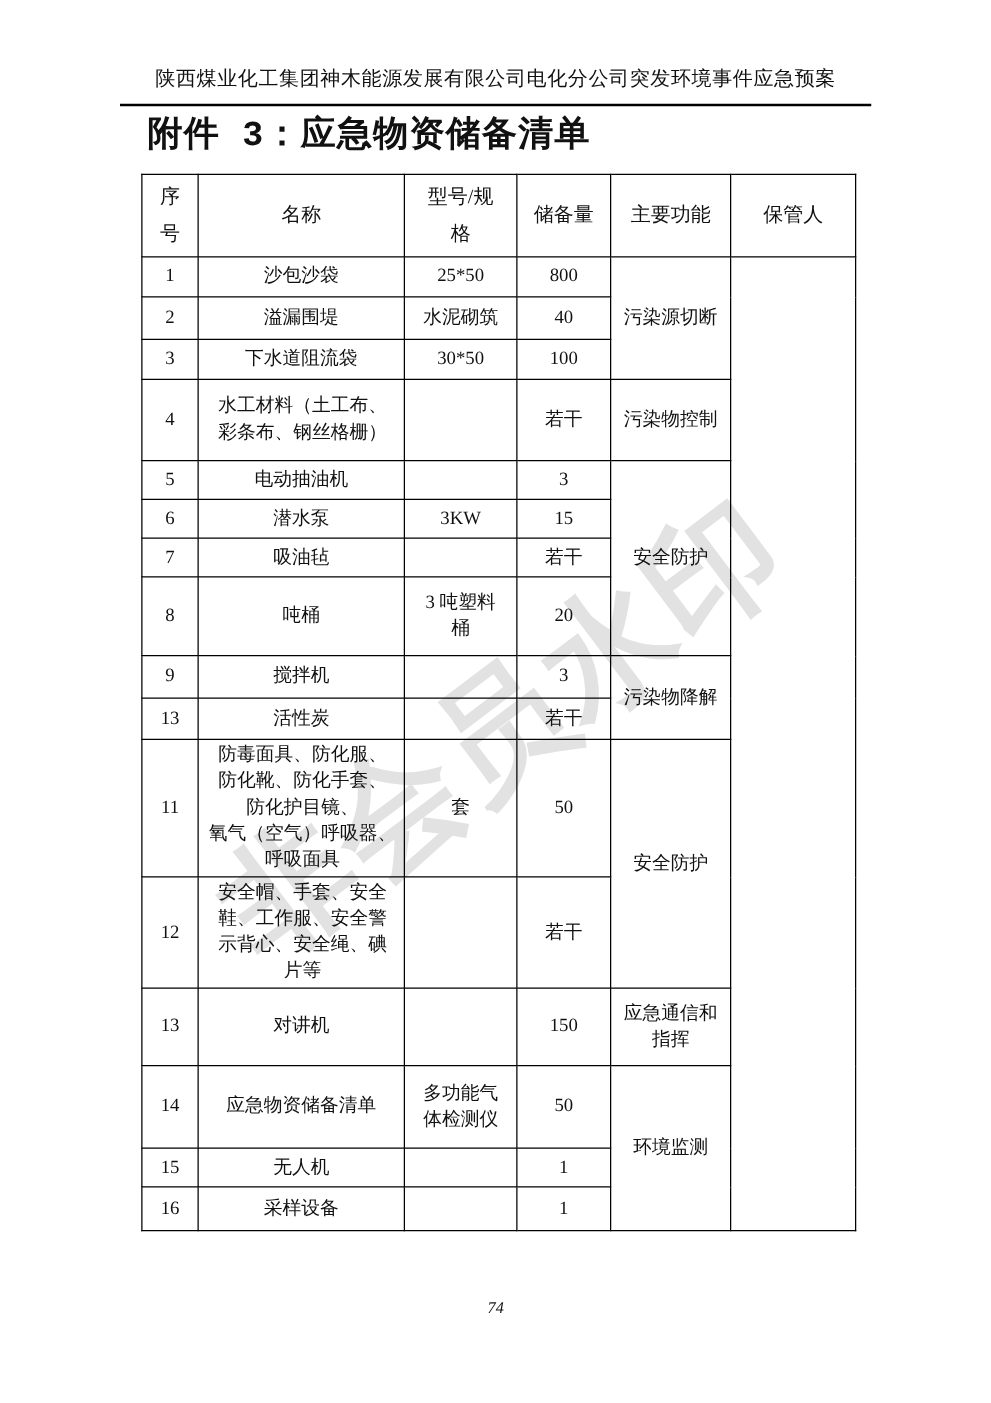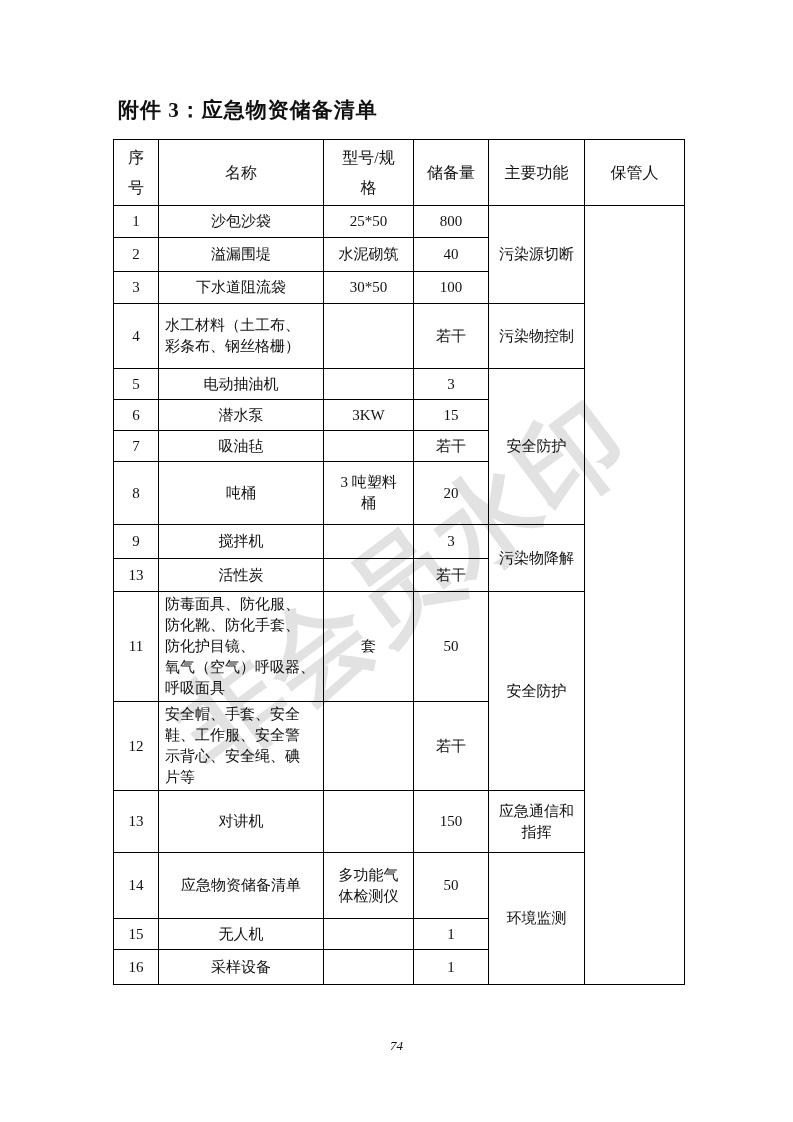--- a/index.html
+++ b/index.html
@@ -16,22 +16,22 @@
     position:absolute;top:52px;left:96px;width:601px;
     text-align:center;
     font-size:16px;letter-spacing:.5px;line-height:24px;
     padding-bottom:7px;
     border-bottom:2px solid #000;
     z-index:2;
   }
   
   .doc-title{
     position:absolute;top:95px;left:118px;
-    font-family:Liberation Serif, serif;
-    font-weight:bold;font-size:21px;line-height:30px;
+    font-family:Liberation Mono, monospace;
+    font-weight:bold;font-size:28px;line-height:30px;
     letter-spacing:1px;
     z-index:2;
   }
   
   .watermark{
     position:absolute;left:122px;top:529px;width:560px;height:110px;
     line-height:110px;text-align:center;
     font-family:"Liberation Sans","DejaVu Sans",sans-serif;
     font-weight:bold;font-size:104px;letter-spacing:2px;
     color:#e2e2e2;
@@ -54,21 +54,21 @@
     padding:2px 4px;
     text-align:center;vertical-align:middle;
     white-space:pre-line;
     font-weight:normal;
     background:transparent;
     overflow:hidden;
   }
   table.supplies th{line-height:30px;font-size:16px;}
   table.supplies td{line-height:21px;}
   td.col-spec,td.col-func{line-height:28px;}
-  td.col-name.left{text-align:left;padding-left:6px;}
+  td.col-name.left{text-align:center;padding-left:6px;}
   thead tr{height:66px;}
   tbody tr:nth-child(1){height:32px;}
   tbody tr:nth-child(2){height:34px;}
   tbody tr:nth-child(3){height:32px;}
   tbody tr:nth-child(4){height:65px;}
   tbody tr:nth-child(5){height:31px;}
   tbody tr:nth-child(6){height:31px;}
   tbody tr:nth-child(7){height:31px;}
   tbody tr:nth-child(8){height:63px;}
   tbody tr:nth-child(9){height:34px;}
@@ -85,20 +85,23 @@
     text-align:center;font-size:13px;
     z-index:2;
     font-style:italic;
   }
 </style>
 </head>
 <body>
 
 <div class="page">
 
+  <div class="doc-header">
+    <span>陕西煤业化工集团神木能源发展有限公司电化分公司突发环境事件应急预案</span>
+  </div>
 
   <div class="doc-title">附件 3：应急物资储备清单</div>
 
   <div class="watermark">非会员水印</div>
 
   <table class="supplies">
     <colgroup>
       <col style="width:45px">
         <col style="width:165px">
         <col style="width:90px">

